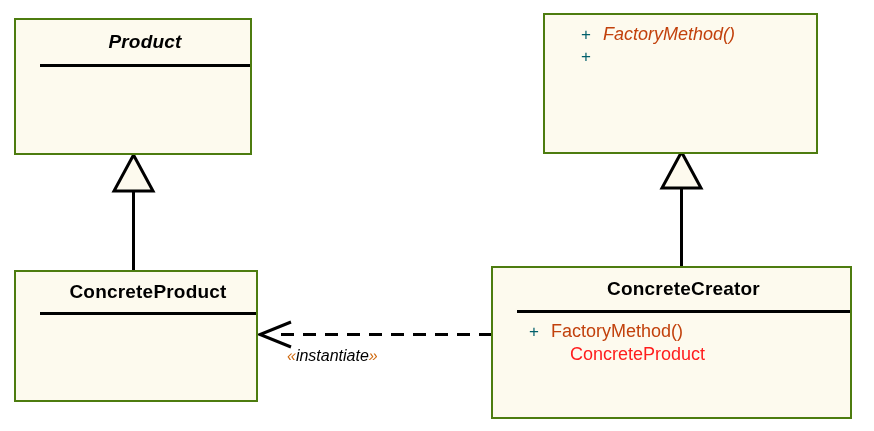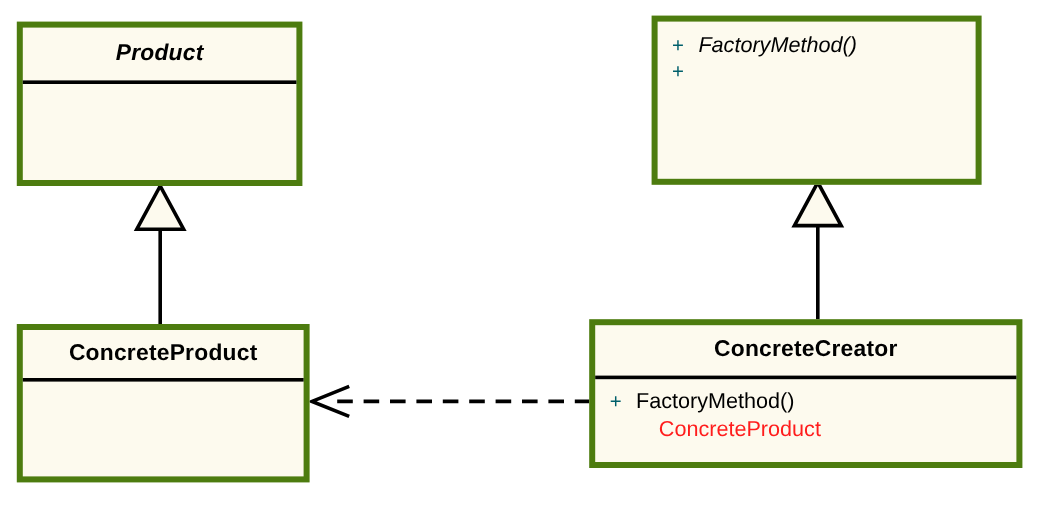--- a/index.html
+++ b/index.html
@@ -14,22 +14,23 @@
     background: #ffffff;
     font-family: "Liberation Sans", sans-serif;
     overflow: hidden;
   }
 
   
   .uml-class {
     position: absolute;
     box-sizing: border-box;
     background: #fdfaee;
-    border: 5px solid #4d7c0f;
+    border: 2px solid #4d7c0f;
     z-index: 3;
+    padding-left: 24px;
   }
   .uml-header {
     box-sizing: border-box;
     width: 100%;
     border-bottom: 3px solid #000000;
     display: flex;
     align-items: center;
     justify-content: center;
     text-align: center;
   }
@@ -56,21 +57,21 @@
   }
   .member-vis {
     width: 34px;
     flex: 0 0 34px;
     text-align: center;
     font-size: 17px;
     color: #005f6b;
   }
   .member-name {
     font-size: 18px;
-    color: #000000;
+    color: #c2410c;
   }
   .member-name.abstract {
     font-style: italic;
   }
   .note-row {
     line-height: 22px;
     white-space: nowrap;
   }
   .note-text {
     font-size: 18px;
@@ -146,29 +147,32 @@
     </div>
   </div>
 
   <div class="uml-class" style="left:14px; top:270px; width:244px; height:132px;">
     <div class="uml-header" style="height:43px;">
       <span class="uml-title">ConcreteProduct</span>
     </div>
     <div class="uml-body" style="height:83px;"></div>
   </div>
 
-  <div class="uml-class" style="left:491px; top:266px; width:361px; height:124px;">
+  <div class="uml-class" style="left:491px; top:266px; width:361px; height:153px;">
     <div class="uml-header" style="height:45px;">
       <span class="uml-title">ConcreteCreator</span>
     </div>
     <div class="uml-body" style="height:93px; padding-top:7px;">
       <div class="member-row">
         <span class="member-vis">+</span>
         <span class="member-name">FactoryMethod()</span>
       </div>
       <div class="note-row" style="padding-left:53px;">
         <span class="note-text">ConcreteProduct</span>
       </div>
     </div>
   </div>
 
+  <div class="edge-label" style="left:287px; top:347px;">
+    <span class="guillemet">«</span><span>instantiate</span><span class="guillemet">»</span>
+  </div>
 
 </div>
 
 </body></html>

